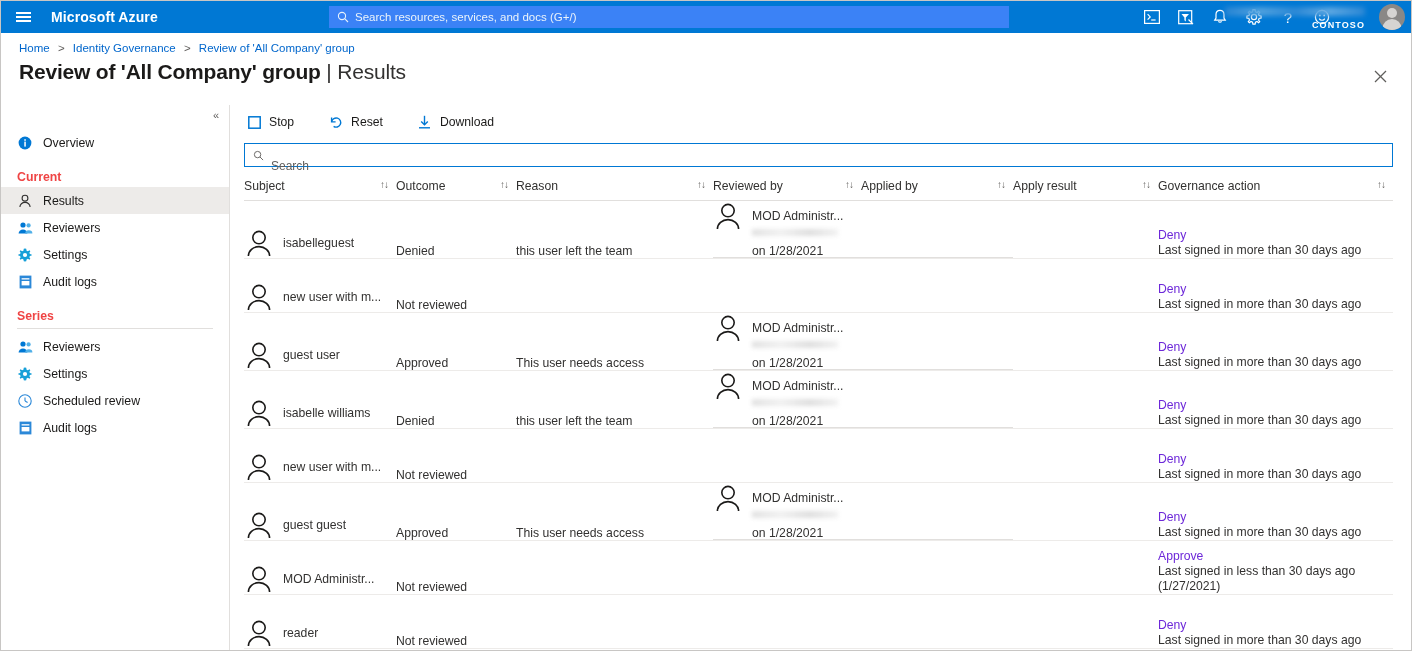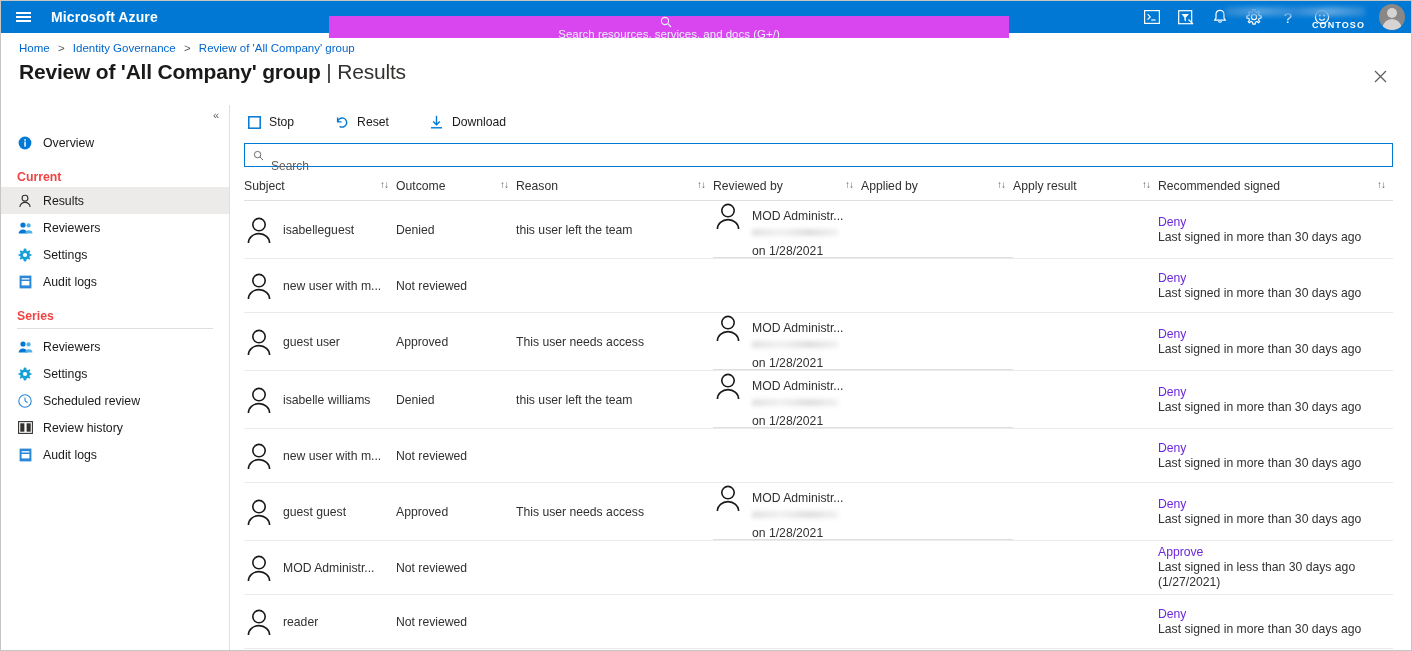--- a/index.html
+++ b/index.html
@@ -21,23 +21,23 @@
     display:flex; align-items:center; position:relative;
   }
   .hamburger { width:44px; height:32px; display:flex; align-items:center; justify-content:center; cursor:pointer; }
   .hamburger span { display:block; width:15px; height:10px; position:relative; }
   .hamburger span i { position:absolute; left:0; width:15px; height:1.6px; background:#fff; display:block; }
   .hamburger span i:nth-child(1){ top:0; }
   .hamburger span i:nth-child(2){ top:4.2px; }
   .hamburger span i:nth-child(3){ top:8.4px; }
   .brand { font-size:14px; font-weight:600; letter-spacing:.1px; margin-left:6px; }
   .topsearch {
-    position:absolute; left:328px; top:15px; width:680px; height:22px;
-    background:#d946ef; display:flex; align-items:center; padding:0 8px;
-    color:#eaf3fb; font-size:11.5px; cursor:text;flex-direction:column;
+    position:absolute; left:328px; top:5px; width:680px; height:22px;
+    background:#3b82f6; display:flex; align-items:center; padding:0 8px;
+    color:#eaf3fb; font-size:11.5px; cursor:text;
   }
   .topsearch svg { margin-right:6px; flex:0 0 auto; }
   .topicons { position:absolute; right:72px; top:0; height:32px; display:flex; align-items:center; }
   .topicon { width:34px; height:32px; display:flex; align-items:center; justify-content:center; cursor:pointer; }
   .tenant { position:absolute; right:44px; top:0; height:32px; width:150px; }
   .tenant .blurline {
     position:absolute; right:2px; top:6px; width:140px; height:9px;
     background:linear-gradient(90deg,#2a86d4,#55a4e0,#2f8ad6,#64abe3,#2d88d5);
     filter:blur(2.5px); opacity:.95;
   }
@@ -78,21 +78,21 @@
   }
   .navitem.selected { background:#edebe9; }
   .navitem .ico { width:16px; height:16px; margin-right:10px; display:flex; align-items:center; justify-content:center; flex:0 0 16px; }
   .navgroup {
     font-size:12.3px; font-weight:700; color:#ef4444; padding:14px 16px 3px 16px;
   }
   .navrule { height:1px; background:#e1dfdd; margin:2px 16px 4px 16px; }
 
   
   .main { flex:1; position:relative; padding:0 18px 0 8px; overflow:hidden; }
-  .toolbar { display:flex; align-items:center; height:34px; padding-left:6px; gap:18px; }
+  .toolbar { display:flex; align-items:center; height:34px; padding-left:6px; gap:12px; }
   .tbtn {
     display:flex; align-items:center; height:28px; padding:0 10px 0 2px; margin-right:10px;
     cursor:pointer; font-size:12.2px; color:#1b1a19;
   }
   .tbtn .ico { width:16px; height:16px; margin-right:7px; display:flex; align-items:center; justify-content:center; flex:0 0 16px; }
 
   .searchbox {
     margin:4px 0 0 6px; height:24px; border:1px solid #0078d4;
     display:flex; align-items:center; padding:0 8px; background:#fff; cursor:text;
   }
@@ -108,21 +108,21 @@
 
   .c1 { width:152px; flex:0 0 152px; }  
   .c2 { width:120px; flex:0 0 120px; }  
   .c3 { width:197px; flex:0 0 197px; }  
   .c4 { width:148px; flex:0 0 148px; }  
   .c5 { width:152px; flex:0 0 152px; }  
   .c6 { width:145px; flex:0 0 145px; }  
   .c7 { flex:1 1 auto; min-width:0; }   
 
   .row { display:flex; align-items:stretch; border-bottom:1px solid #edebe9; min-height:54px; position:relative; }
-  .cell { display:flex; align-items:center; font-size:12.2px; color:#323130; padding-right:6px; }
+  .cell { display:flex; align-items:flex-end; font-size:12.2px; color:#323130; padding-right:6px; }
 
   .person { display:flex; align-items:center; min-width:0; }
   .pavatar { width:30px; height:30px; flex:0 0 30px; margin-right:9px; position:relative; }
   .pname { font-size:12.2px; color:#323130; white-space:nowrap; overflow:hidden; text-overflow:ellipsis; }
 
   .reviewer { display:flex; flex-direction:column; justify-content:center; min-width:0; width:100%; }
   .reviewer .line1 { display:flex; align-items:center; min-width:0; }
   .reviewer .rname { font-size:12.2px; color:#323130; white-space:nowrap; }
   .reviewer .rdate { font-size:12.2px; color:#323130; margin-left:39px; margin-top:13px; white-space:nowrap; }
   .blurmail {
@@ -323,30 +323,20 @@
         <span class="ico">
           <svg width="14" height="14" viewBox="0 0 14 14">
             <circle cx="7" cy="7" r="6.2" fill="none" stroke="#2b88d8" stroke-width="1.1"></circle>
             <line x1="7" y1="7" x2="7" y2="3.6" stroke="#2b88d8" stroke-width="1.1"></line>
             <line x1="7" y1="7" x2="9.6" y2="8.4" stroke="#2b88d8" stroke-width="1.1"></line>
           </svg>
         </span>
         <span>Scheduled review</span>
       </div>
 
-      <div class="navitem">
-        <span class="ico">
-          <svg width="15" height="13" viewBox="0 0 15 13">
-            <rect x="0.6" y="0.6" width="13.8" height="11.8" fill="none" stroke="#323130" stroke-width="1.1"></rect>
-            <rect x="2.3" y="2.3" width="4.1" height="8.4" fill="#323130"></rect>
-            <rect x="8.6" y="2.3" width="4.1" height="8.4" fill="#323130"></rect>
-          </svg>
-        </span>
-        <span>Review history</span>
-      </div>
 
       <div class="navitem">
         <span class="ico">
           <svg width="13" height="14" viewBox="0 0 13 14">
             <rect x="0.6" y="0.6" width="11.8" height="12.8" fill="#2b88d8"></rect>
             <rect x="2.6" y="3.2" width="7.8" height="1.3" fill="#ffffff"></rect>
             <rect x="2.6" y="6" width="7.8" height="4.4" fill="#ffffff"></rect>
           </svg>
         </span>
         <span>Audit logs</span>
@@ -416,21 +406,21 @@
           </div>
           <div class="hcell c5">
             <span class="lbl">Applied by</span>
             <span class="sorticon">↑↓</span>
           </div>
           <div class="hcell c6">
             <span class="lbl">Apply result</span>
             <span class="sorticon">↑↓</span>
           </div>
           <div class="hcell c7">
-            <span class="lbl">Recommended signed</span>
+            <span class="lbl">Governance action</span>
             <span class="sorticon">↑↓</span>
           </div>
         </div>
 
         <div id="rows-host">
   <div class="row">
     <div class="cell c1">
       <div class="person">
         <span class="pavatar">
           <svg width="30" height="30" viewBox="0 0 30 30">

